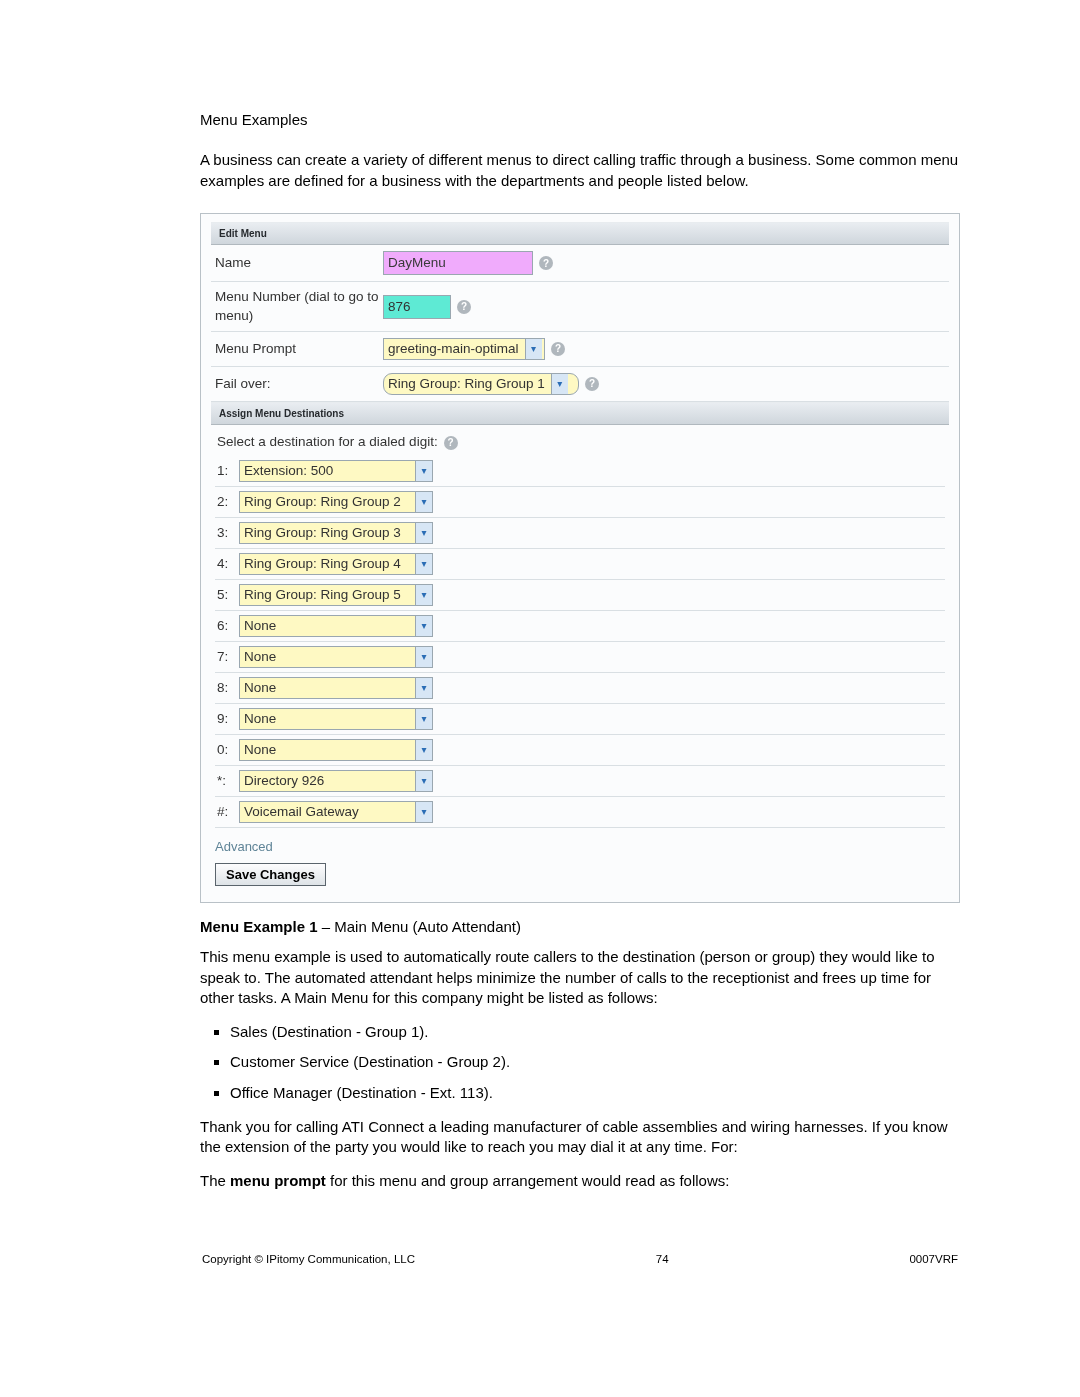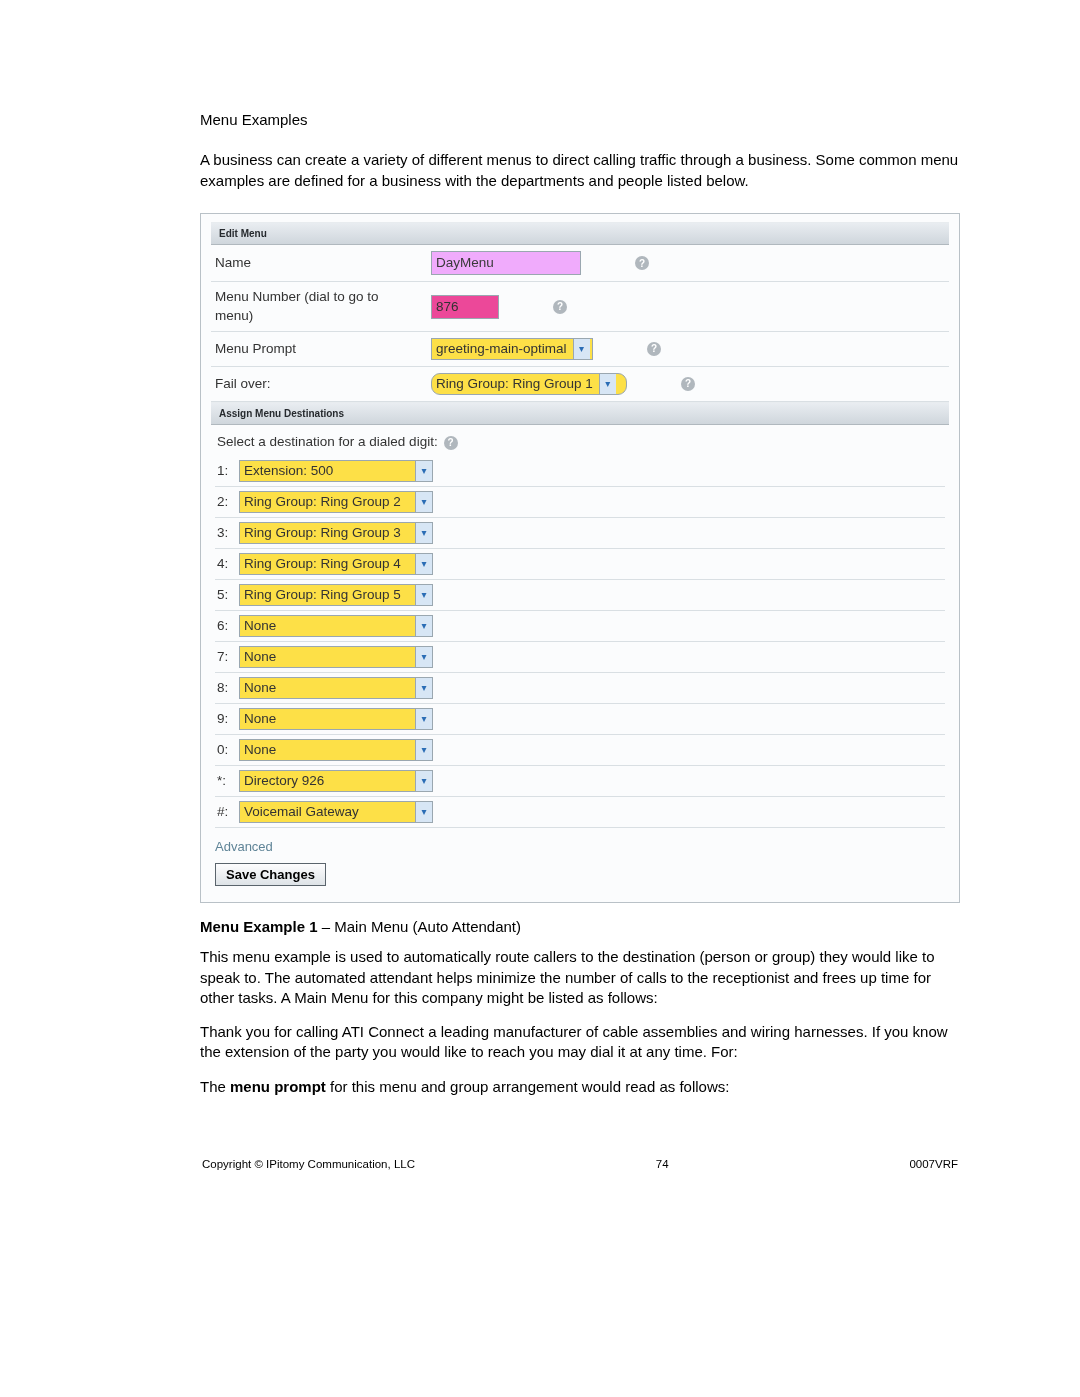--- a/index.html
+++ b/index.html
@@ -41,50 +41,49 @@
     border-bottom: 1px solid #b0b8be;
     border-top: 1px solid #e8ecef;
   }
   .field-row {
     display: flex;
     align-items: center;
     border-bottom: 1px solid #d9dfe3;
     padding: 6px 4px;
     font-size: 13.5px;
     color: #333;
-    gap: 48px;
   }
   .field-label {
     width: 168px;
     flex-shrink: 0;
   }
   .input-box {
     border: 1px solid #9aa7b0;
     padding: 2px 4px;
     font-size: 13.5px;
     color: #333;
     min-height: 18px;
     display: inline-block;
-    background: #ec4899;
+    background: #5eead4;
   }
   .input-box.name-box {
     width: 140px;
     background: #f0abfc;
     color: #3a3a3a;
     text-align: left;
   }
   .input-box.num-box {
     width: 58px;
   }
   .select-box {
     border: 1px solid #9aa7b0;
     padding: 0 0 0 4px;
     font-size: 13.5px;
     color: #333;
-    background: #fde047;
+    background: #fef9c3;
     display: inline-flex;
     align-items: center;
     height: 20px;
   }
   .select-box .sel-text {
     padding-right: 6px;
   }
   .sel-chevron {
     background: #d7e6f5;
     border-left: 1px solid #9aa7b0;
@@ -327,20 +326,25 @@
 
     </div>
   </div>
 
   <div class="example-heading">
     <span class="bold">Menu Example 1</span><span> – Main Menu (Auto Attendant)</span>
   </div>
 
   <p class="body-para">This menu example is used to automatically route callers to the destination (person or group) they would like to speak to. The automated attendant helps minimize the number of calls to the receptionist and frees up time for other tasks. A Main Menu for this company might be listed as follows:</p>
 
+  <ul class="dest-list" id="dest-list">
+      <li>Sales (Destination - Group 1).</li>
+      <li>Customer Service (Destination - Group 2).</li>
+      <li>Office Manager (Destination - Ext. 113).</li>
+    </ul>
 
   <p class="body-para">Thank you for calling ATI Connect a leading manufacturer of cable assemblies and wiring harnesses. If you know the extension of the party you would like to reach you may dial it at any time. For:</p>
 
   <p class="body-para">
     <span>The </span><span class="inline-bold">menu prompt</span><span> for this menu and group arrangement would read as follows:</span>
   </p>
 
   <div class="footer">
     <span>Copyright © IPitomy Communication, LLC</span>
     <span>74</span>

